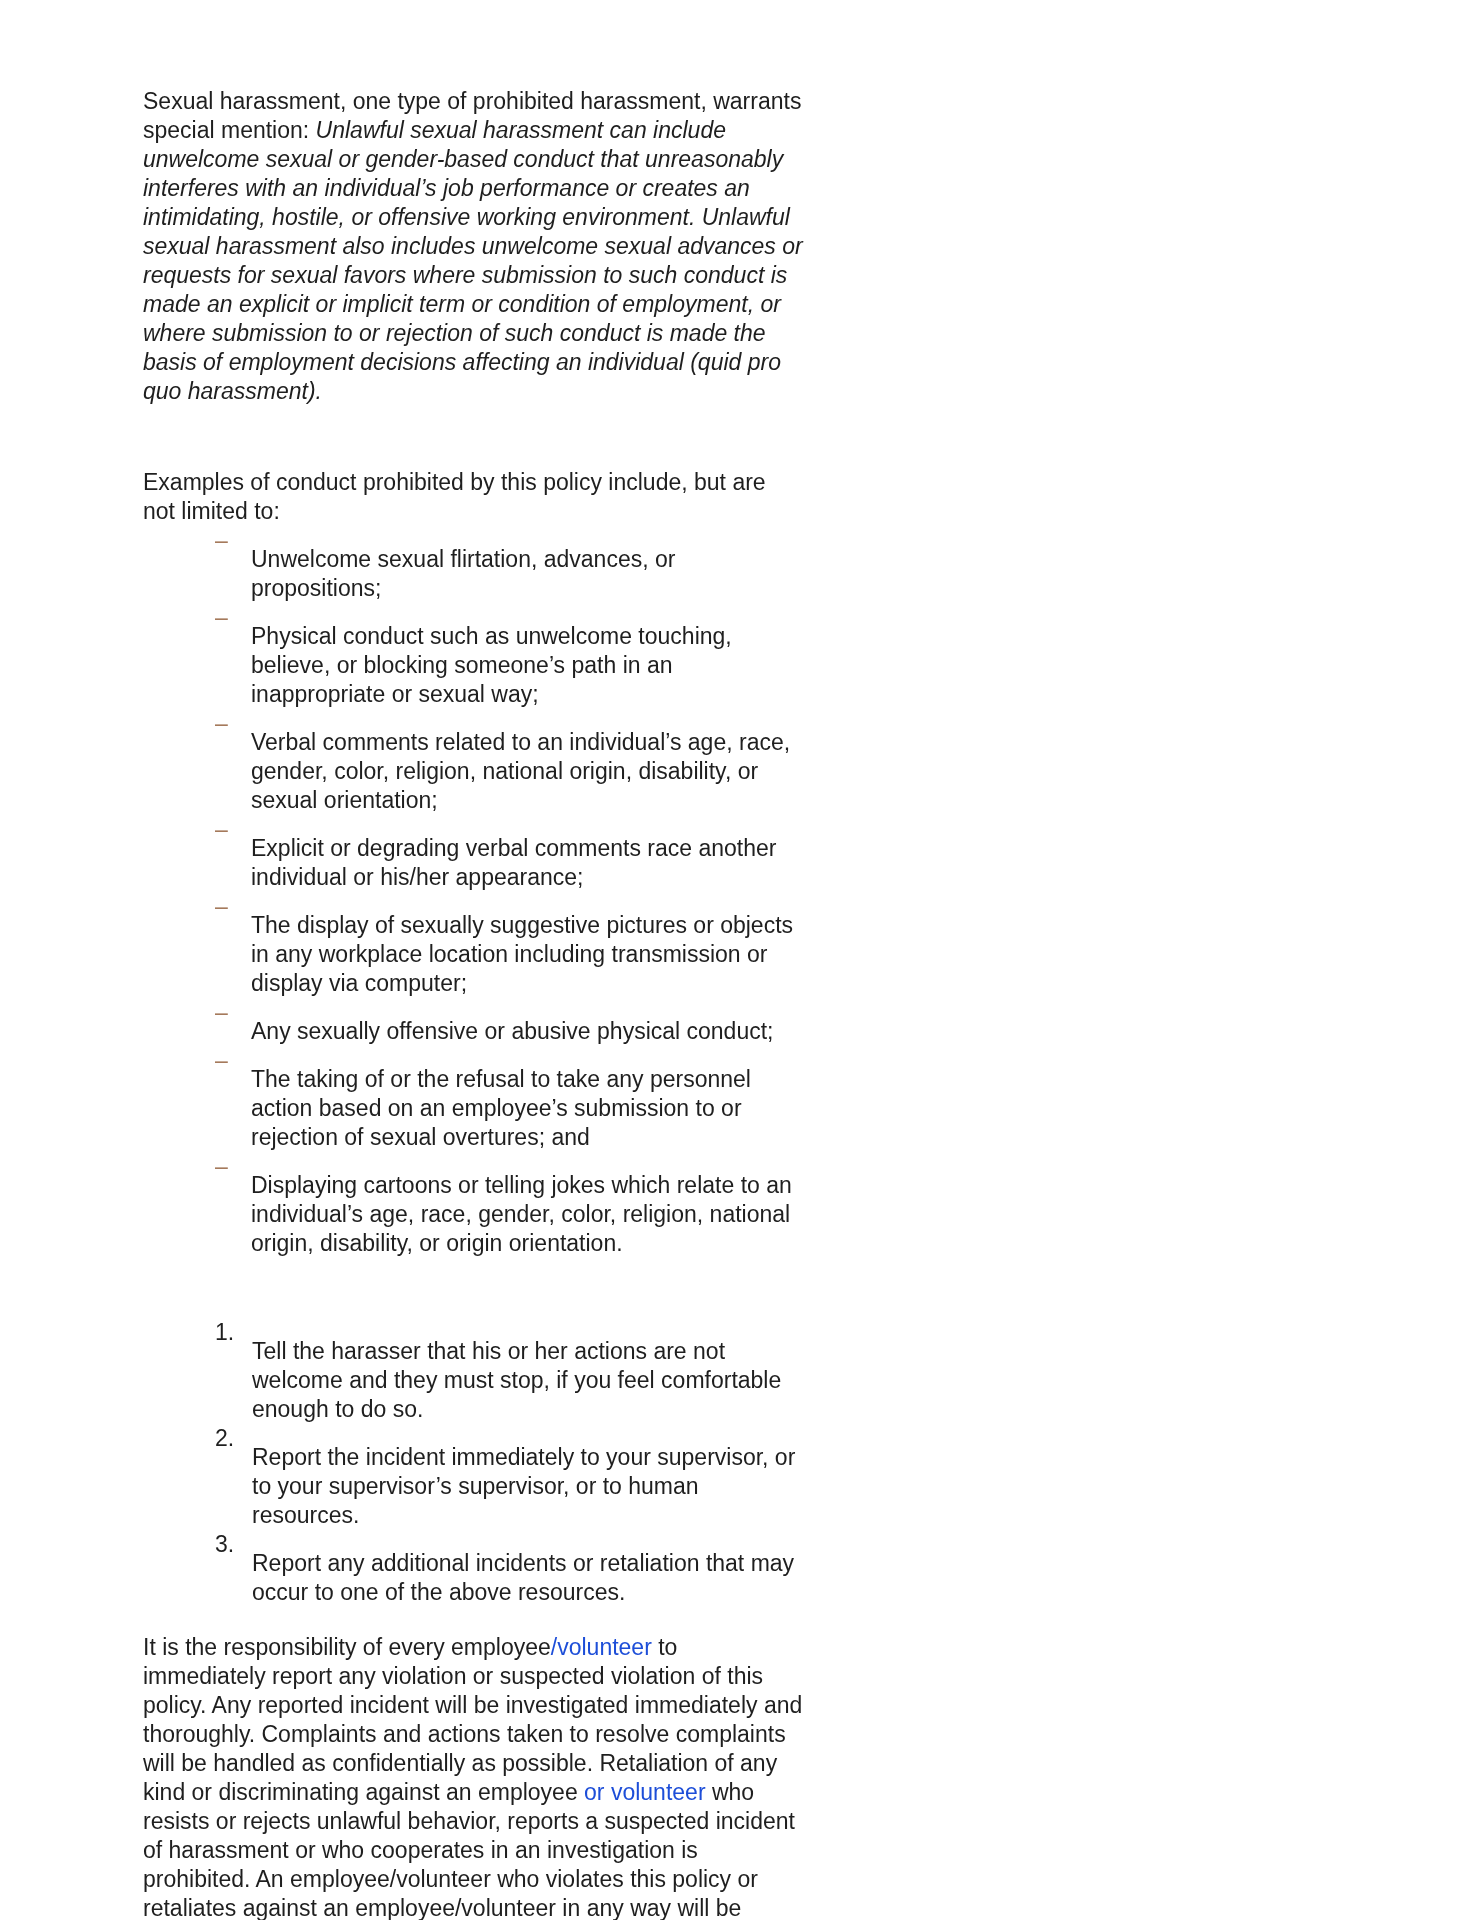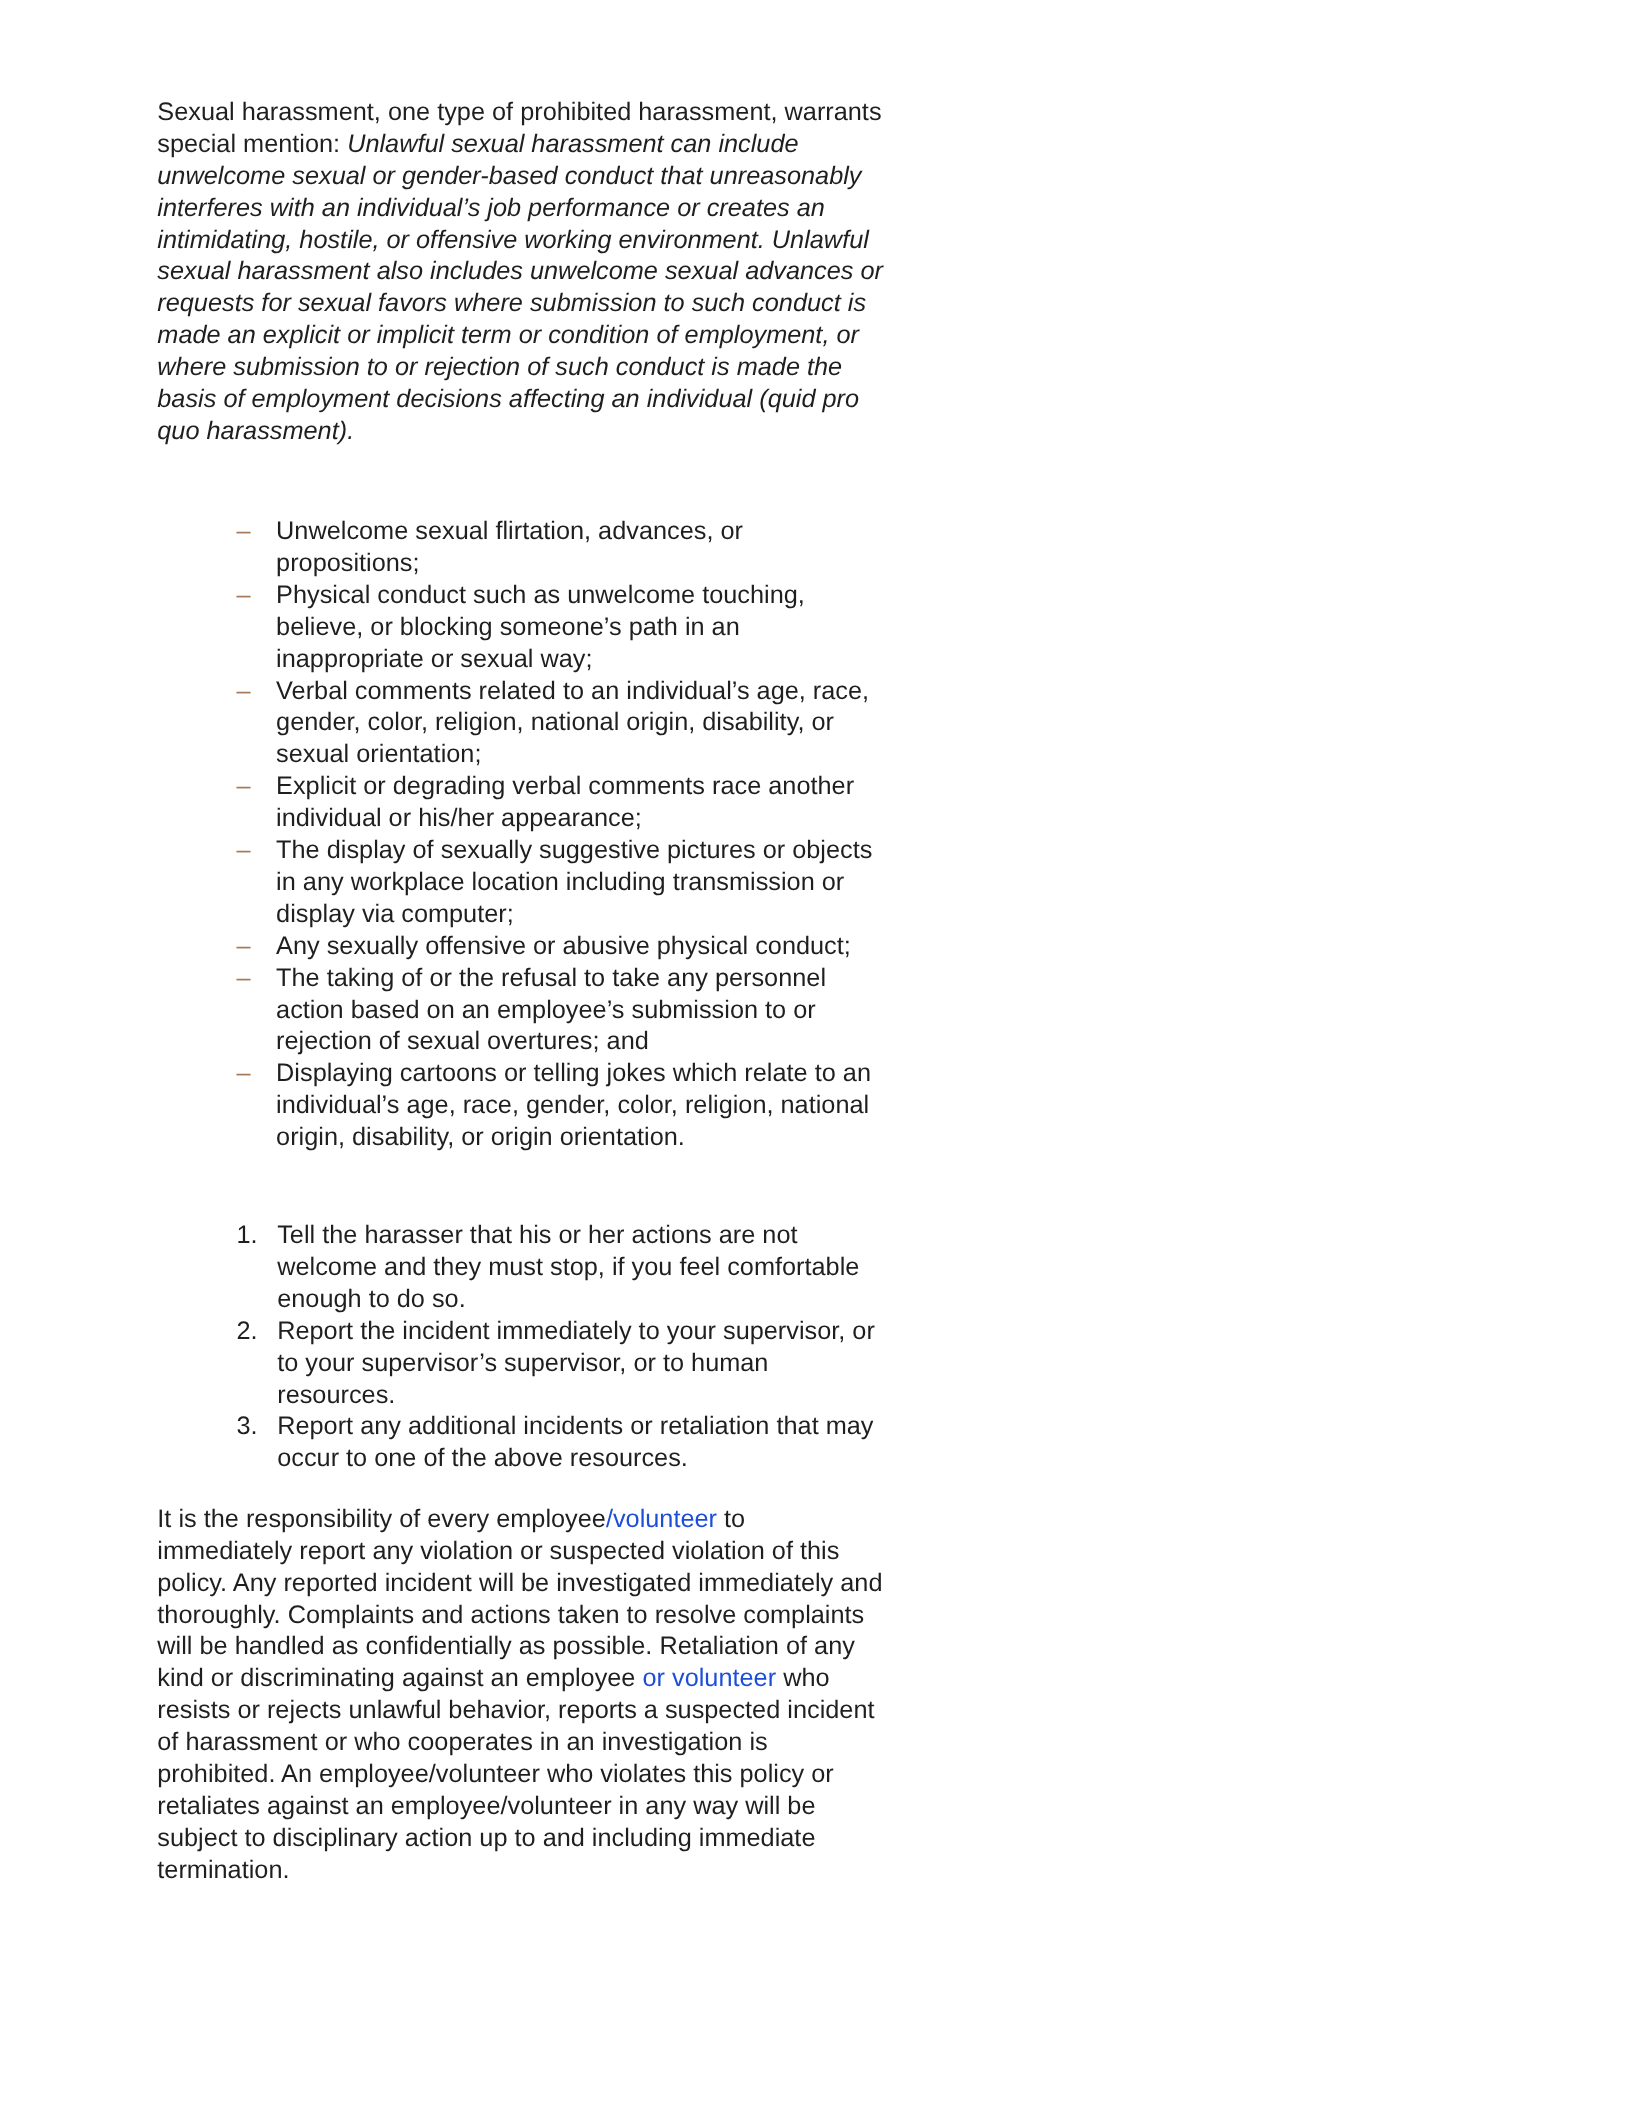--- a/index.html
+++ b/index.html
@@ -51,36 +51,38 @@
     flex: 0 0 36px;
     width: 36px;
     color: #a5795b;
   }
   .step-num {
     flex: 0 0 37px;
     width: 37px;
   }
   .li-text {
     flex: 1 1 auto;
+    margin-top: 19px;
   }
   .blue {
     color: #1d4ed8;
   }
 </style>
 </head>
 <body>
 
 <div class="page">
 
   <p class="intro-para">
     <span>Sexual harassment, one type of prohibited harassment, warrants special mention:</span>
     <span class="italic">Unlawful sexual harassment can include unwelcome sexual or gender-based conduct that unreasonably interferes with an individual’s job performance or creates an intimidating, hostile, or offensive working environment.  Unlawful sexual harassment also includes unwelcome sexual advances or requests for sexual favors where submission to such conduct is made an explicit or implicit term or condition of employment, or where submission to or rejection of such conduct is made the basis of employment decisions affecting an individual (quid pro quo harassment).</span>
   </p>
 
   <div>
+    <p class="section-heading">Examples of conduct prohibited by this policy include, but are not limited to:</p>
     <ul class="dash-list">
       <li>
         <span class="dash">–</span>
         <span class="li-text">Unwelcome sexual flirtation, advances, or propositions;</span>
       </li>
       <li>
         <span class="dash">–</span>
         <span class="li-text">Physical conduct such as unwelcome touching, believe, or blocking someone’s path in an inappropriate or sexual way;</span>
       </li>
       <li>

